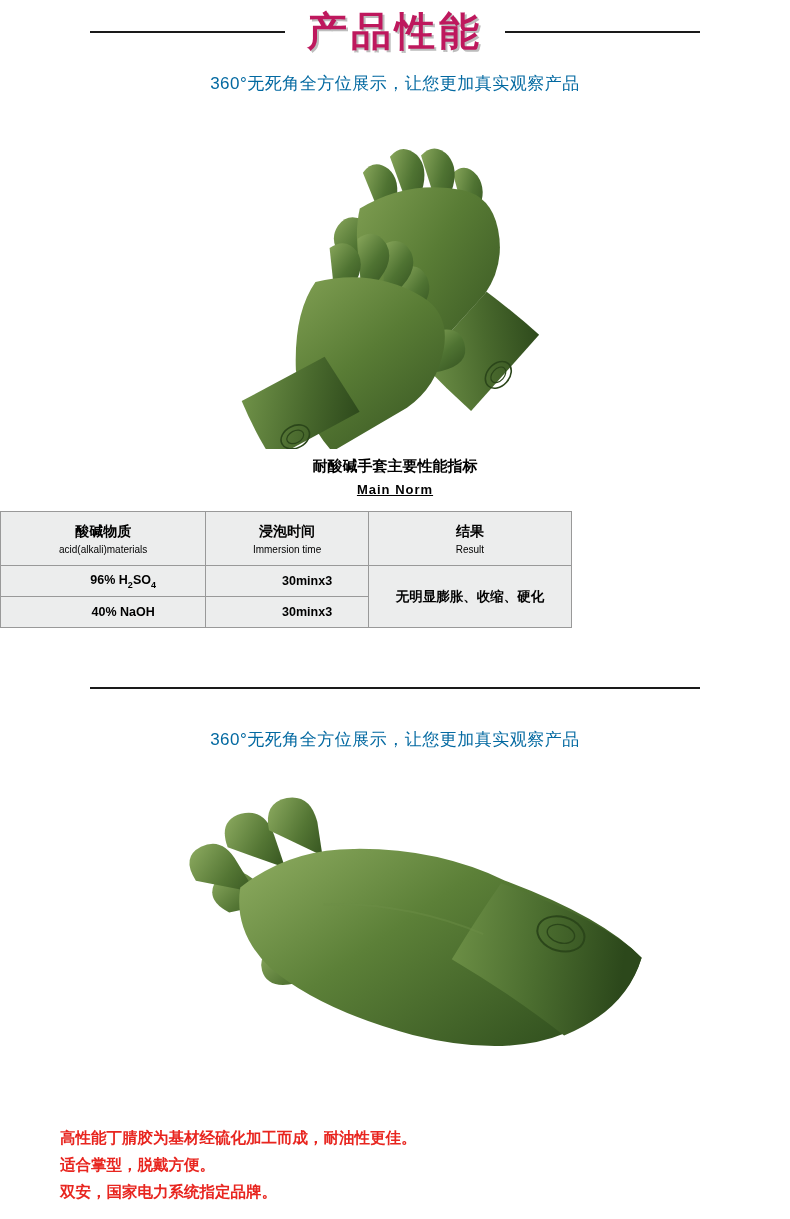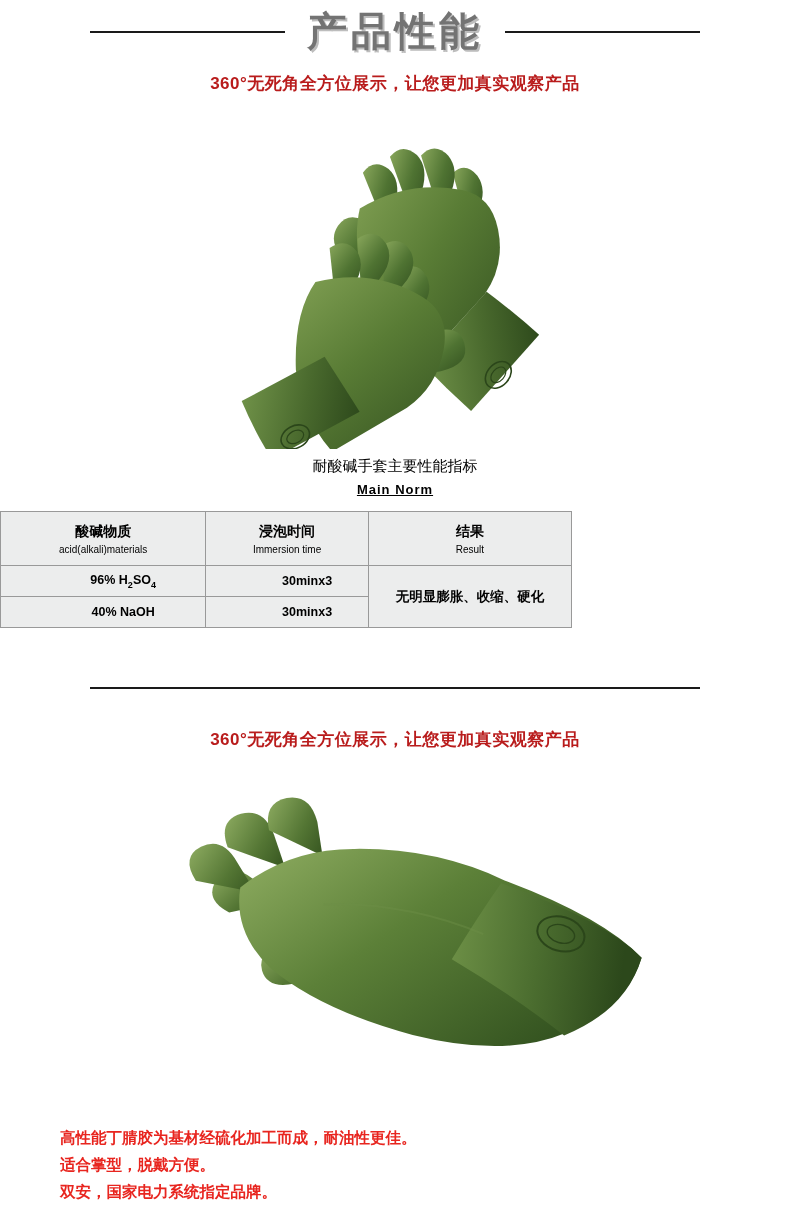--- a/index.html
+++ b/index.html
@@ -35,46 +35,46 @@
     background: #1a1a1a;
   }
   .banner .banner-title {
     position: relative;
     z-index: 2;
     background: #ffffff;
     padding: 0 22px;
     font-size: 40px;
     font-weight: bold;
     letter-spacing: 4px;
-    color: #737373;
+    color: #be185d;
     font-family: "DejaVu Sans", sans-serif;
     text-shadow: 2px 2px 0 #bdbdbd;
     line-height: 1;
   }
   .subtitle {
     text-align: center;
     font-size: 17px;
-    font-weight: bold;
-    color: #b91c1c;
+    font-weight: normal;
+    color: #0369a1;
     margin-top: 10px;
     letter-spacing: 0.5px;
   }
 
   
   .photo-area {
     position: relative;
     width: 100%;
   }
   .photo-1 { height: 340px; margin-top: 14px; }
   .photo-2 { height: 320px; margin-top: 14px; }
 
   .glove-caption {
     text-align: center;
     font-size: 15px;
-    font-weight: normal;
+    font-weight: bold;
     margin-top: 8px;
   }
   .glove-caption-en {
     text-align: center;
     font-size: 13px;
     font-weight: bold;
     margin-top: 6px;
     letter-spacing: 1px;
     text-decoration: underline;
   }

